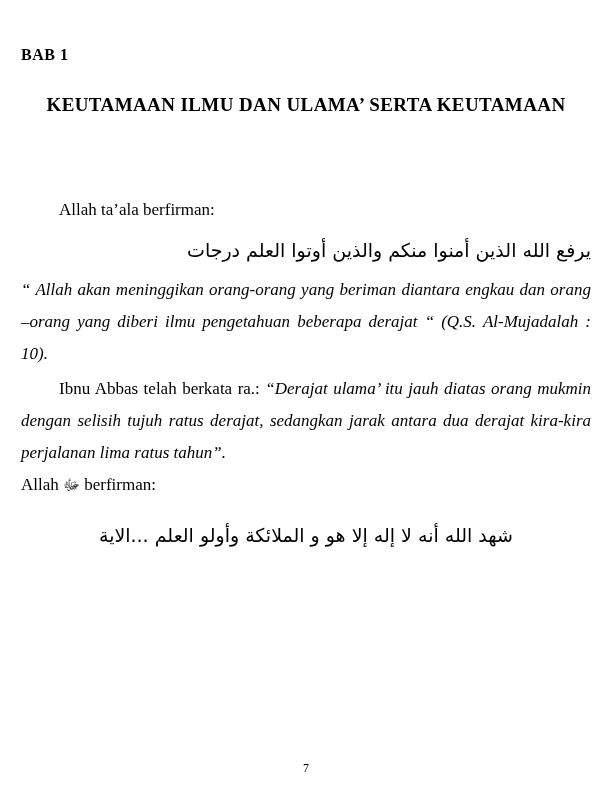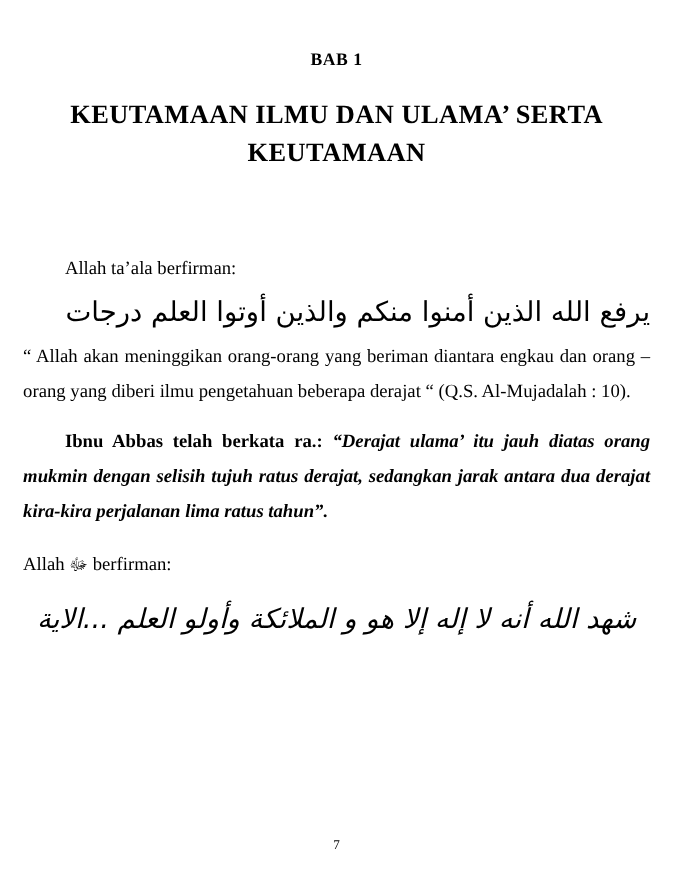--- a/index.html
+++ b/index.html
@@ -16,73 +16,71 @@
   .page {
     position: relative;
     width: 612px;
     height: 800px;
     box-sizing: border-box;
     padding: 46px 21px 0 21px;
     overflow: hidden;
     background: #ffffff;
   }
   .chapter {
-    text-align: center;
+    text-align: left;
     font-weight: bold;
     font-size: 16px;
     letter-spacing: 0.5px;
   }
   .title {
     text-align: center;
     font-weight: bold;
-    font-size: 24px;
+    font-size: 19px;
     line-height: 34px;
     letter-spacing: 0.4px;
     margin-top: 24px;
   }
   p {
     margin: 0;
     font-size: 17px;
     line-height: 32px;
     text-align: justify;
   }
   .indent {
     text-indent: 38px;
   }
   .first-para {
     margin-top: 72px;
   }
   .arabic {
     direction: rtl;
     text-align: right;
-    font-size: 25px;
+    font-size: 19px;
     line-height: 40px;
     margin-top: 4px;
     font-family: "DejaVu Sans", "Liberation Serif", serif;
   }
   .arabic.centered {
     text-align: center;
     margin-top: 14px;
-    font-style: italic;
   }
   .quote-italic {
+    font-style: italic;
     margin-top: 4px;
   }
   .para-normal {
     margin-top: 8px;
   }
   .para-abbas {
-    margin-top: 13px;
-    font-weight: bold;
+    margin-top: 3px;
   }
   .para-abbas .quote {
     font-style: italic;
   }
   .para-firman {
-    margin-top: 16px;
     text-align: left;
   }
   .allah-symbol {
     font-family: "DejaVu Sans", "Liberation Serif", serif;
     font-size: 15px;
   }
   .page-number {
     position: absolute;
     bottom: 24px;
     left: 0;

